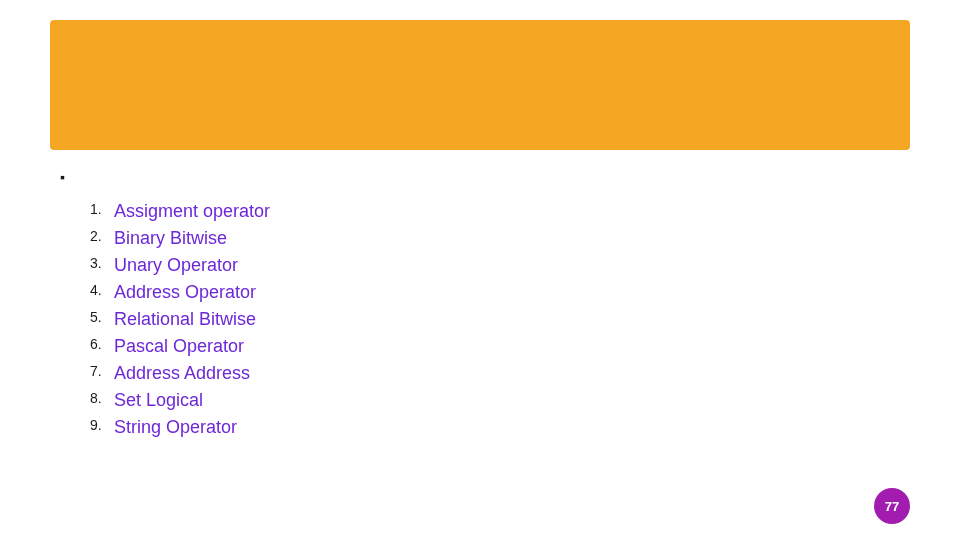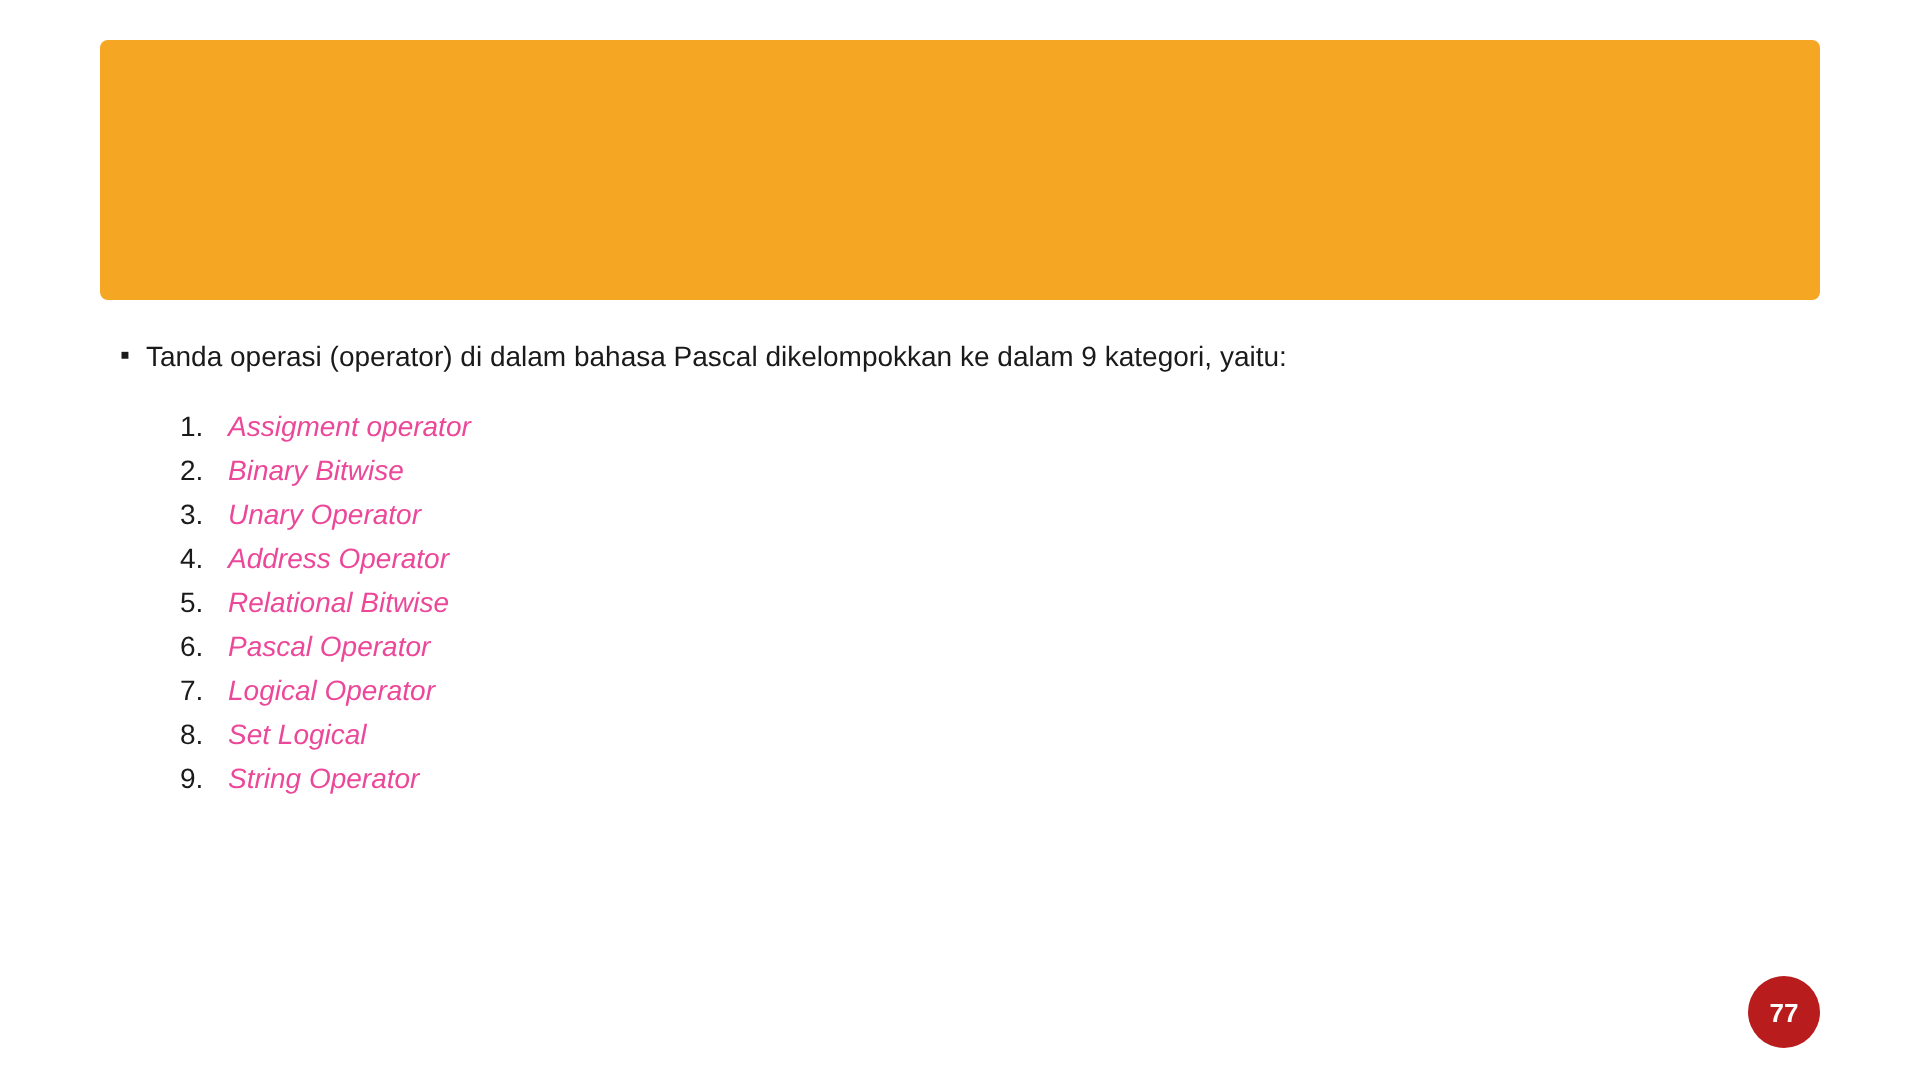--- a/index.html
+++ b/index.html
@@ -69,52 +69,50 @@
       color: #1a1a1a;
     }
 
     .list-number {
       min-width: 24px;
       font-size: 14px;
       color: #1a1a1a;
     }
 
     .list-label {
-      font-size: 14px;
-      color: #ec4899;
-      font-style: italic;
+      font-size: 18px;
+      color: #6d28d9;
     }
 
     .page-number-badge {
       position: absolute;
       bottom: 16px;
       right: 50px;
       width: 36px;
       height: 36px;
-      background: #b91c1c;
+      background: #a21caf;
       border-radius: 50%;
       display: flex;
       align-items: center;
       justify-content: center;
       color: #ffffff;
       font-size: 13px;
       font-weight: bold;
     }
   </style>
 </head>
 <body>
 
 <div class="orange-banner">
 </div>
 
 <div class="content-area">
 
   <div class="bullet-text">
     <span class="bullet-symbol">▪</span>
-    <span class="bullet-content">Tanda operasi (operator) di dalam bahasa Pascal dikelompokkan ke dalam 9 kategori, yaitu:</span>
   </div>
 
   <div class="numbered-list">
     <ol>
     <li class="list-item">
           <span class="list-number">1.</span>
           <span class="list-label">Assigment operator</span>
         </li>
         <li class="list-item">
           <span class="list-number">2.</span>
@@ -131,21 +129,21 @@
         <li class="list-item">
           <span class="list-number">5.</span>
           <span class="list-label">Relational Bitwise</span>
         </li>
         <li class="list-item">
           <span class="list-number">6.</span>
           <span class="list-label">Pascal Operator</span>
         </li>
         <li class="list-item">
           <span class="list-number">7.</span>
-          <span class="list-label">Logical Operator</span>
+          <span class="list-label">Address Address</span>
         </li>
         <li class="list-item">
           <span class="list-number">8.</span>
           <span class="list-label">Set Logical</span>
         </li>
         <li class="list-item">
           <span class="list-number">9.</span>
           <span class="list-label">String Operator</span>
         </li>
       </ol>

